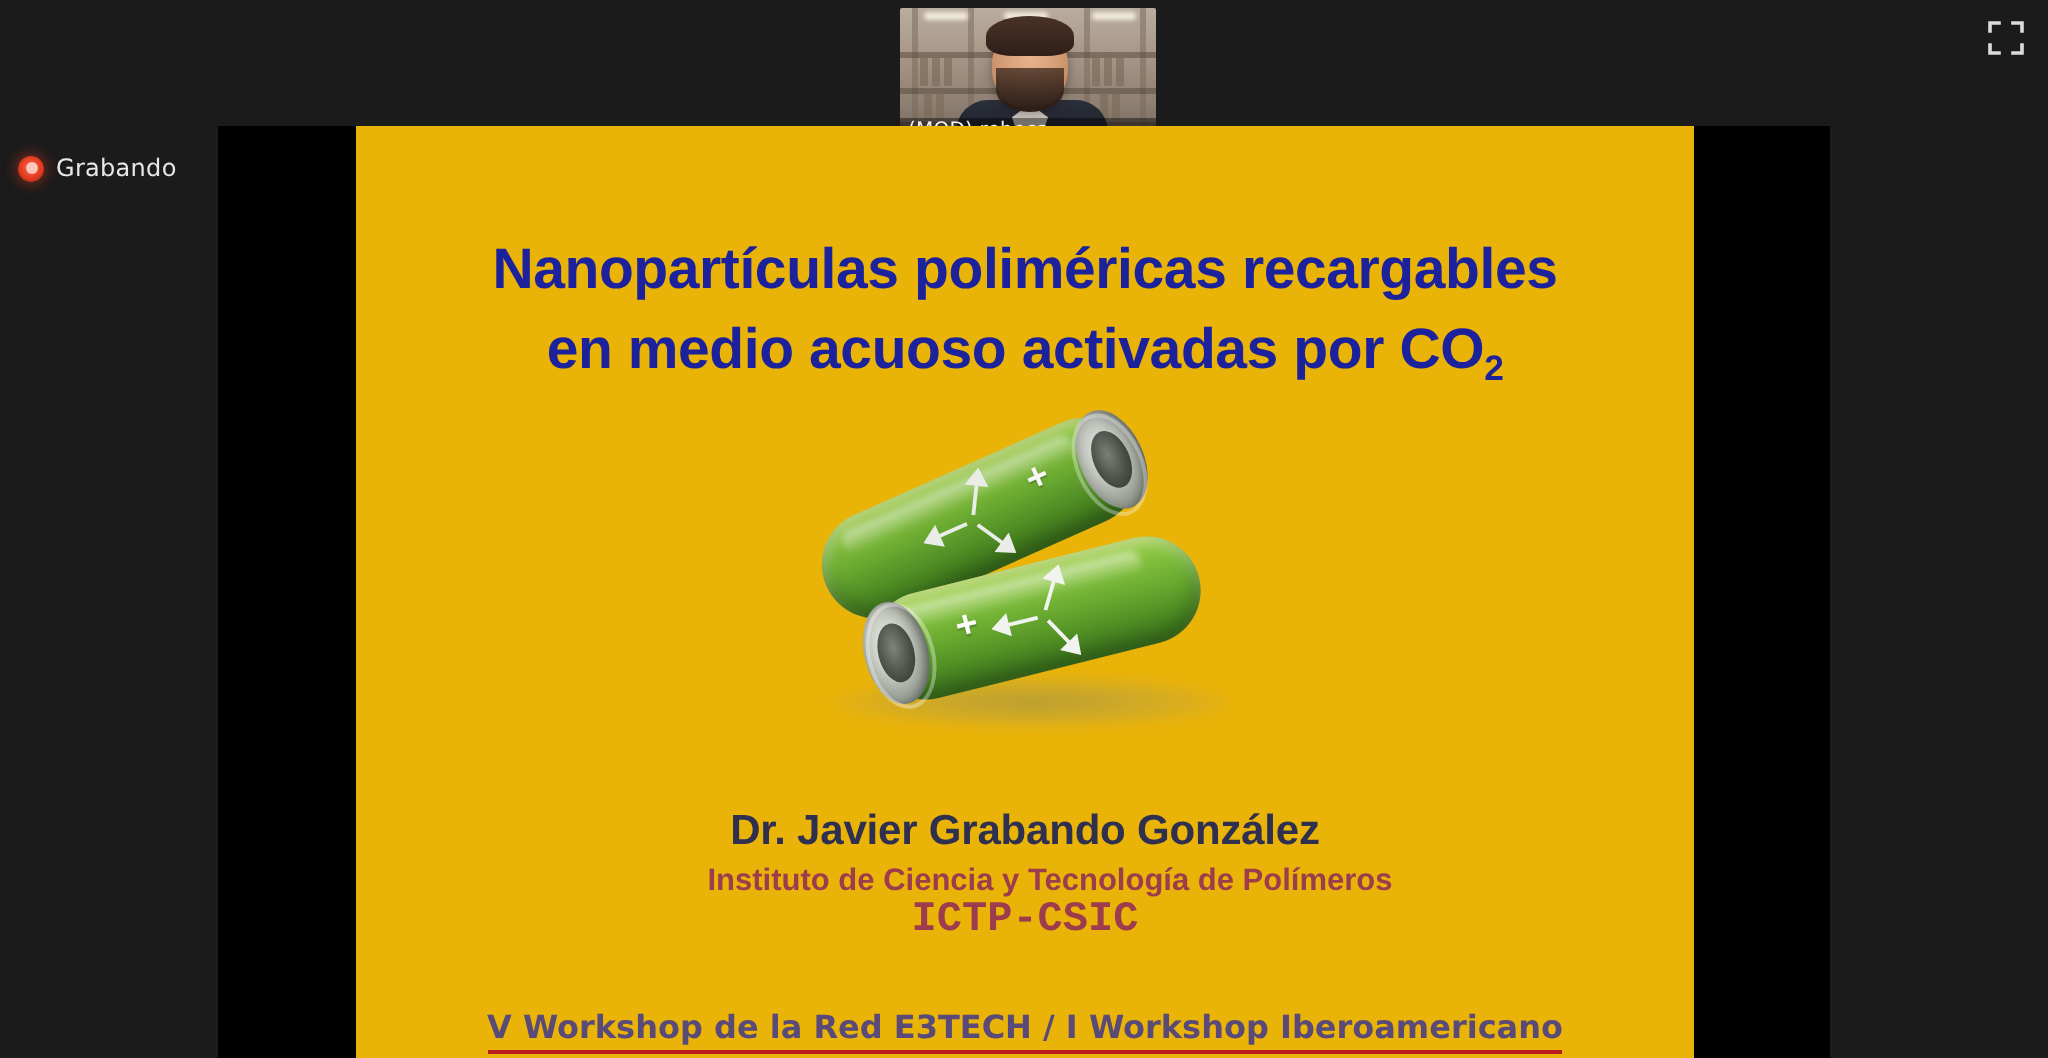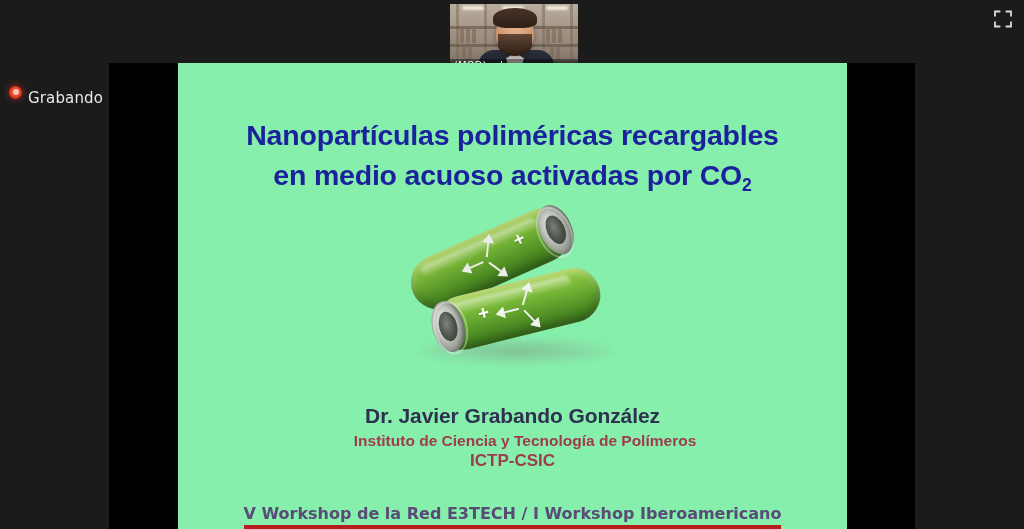--- a/index.html
+++ b/index.html
@@ -156,38 +156,37 @@
     content: "";
     position: absolute;
     left: 3.5px; top: 3.5px;
     width: 6px; height: 6px;
     border-radius: 50%;
     background: #ffd9cf;
     opacity: .85;
   }
   .rec-label {
     color: #e8e8e8;
-    font-size: 15px;
+    font-size: 12px;
     font-family: "DejaVu Sans", sans-serif;
     letter-spacing: .15px;
-    margin-top: 12px;
   }
 
   
   .stage {
     position: absolute;
     left: 109px; top: 63px;
     width: 806px; height: 466px;
     background: #000;
   }
   .slide {
     position: absolute;
     left: 69px; top: 0px;
     width: 669px; height: 466px;
-    background: #86efac;
+    background: #eab308;
     overflow: hidden;
   }
 
   .slide-title {
     position: absolute;
     left: 0; top: 52px;
     width: 100%;
     text-align: center;
     color: #1c219c;
     font-family: "Liberation Sans", sans-serif;
@@ -331,36 +330,37 @@
     color: #9d3c4c;
     font-weight: bold;
     font-size: 15.5px;
     line-height: 20px;
     margin-top: 2px;
     padding-left: 25px;
   }
   .speaker-inst {
     color: #9d3c4c;
     font-weight: bold;
-    font-size: 17px;
+    font-size: 21px;
     line-height: 19px;
+    font-family: Liberation Mono, monospace;
   }
 
   .event {
     position: absolute;
     left: 0; top: 441px;
     width: 100%;
     text-align: center;
     color: #594a78;
     font-weight: bold;
     font-size: 16px;
     font-family: "DejaVu Sans", sans-serif;
   }
   .event span {
-    border-bottom: 5px solid #b91c1c;
+    border-bottom: 2px solid #b91c1c;
     padding-bottom: 2px;
   }
 </style>
 </head>
 <body>
 
 <div id="app">
 
   <div class="top-strip"></div>
 

